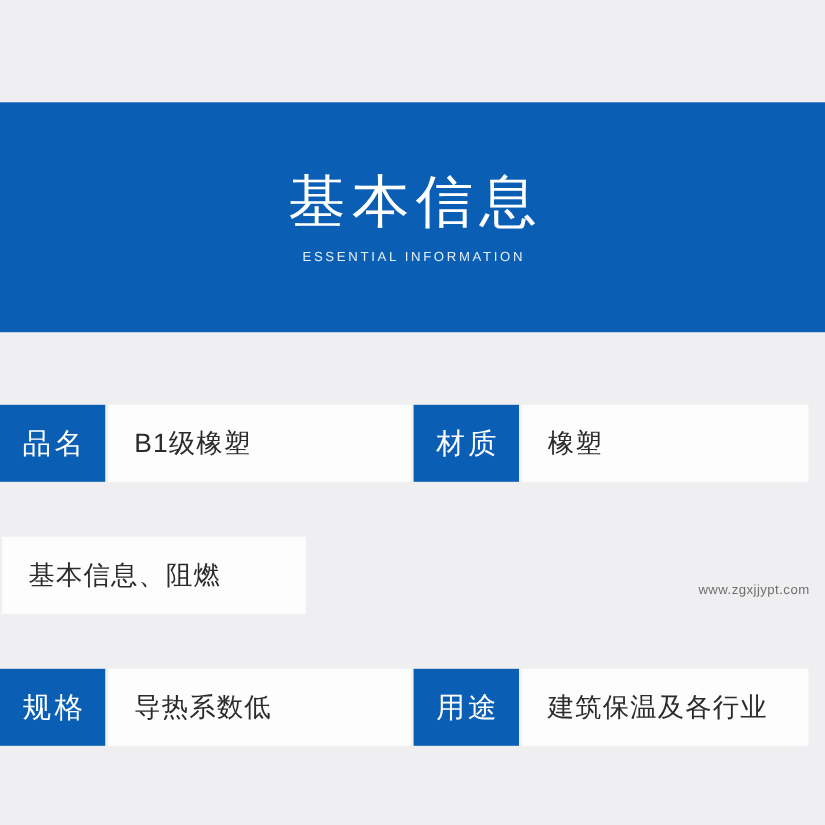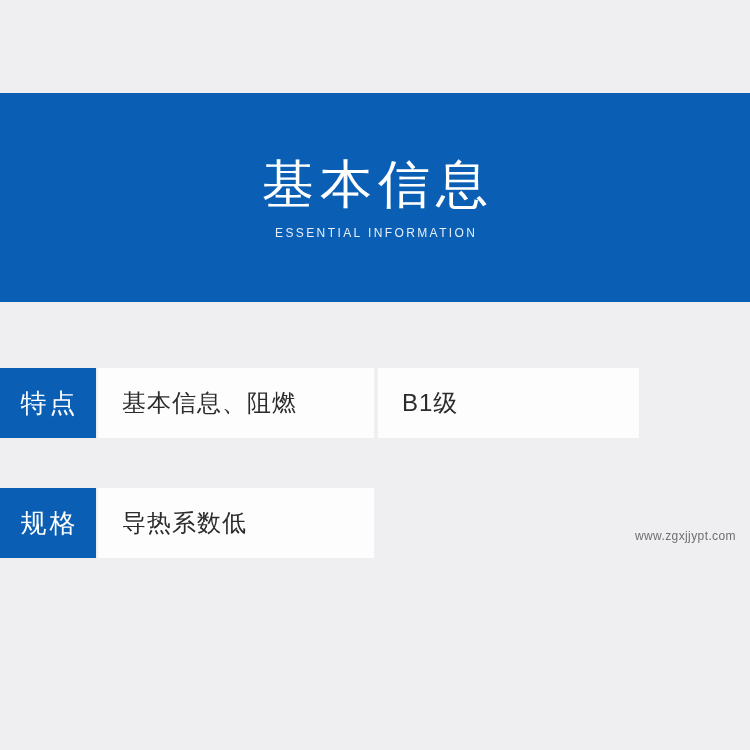--- a/index.html
+++ b/index.html
@@ -120,35 +120,47 @@
 
 <div class="page">
 
   <div class="banner">
     <div class="banner-title">基本信息</div>
     <div class="banner-subtitle">ESSENTIAL INFORMATION</div>
   </div>
 
   <div class="info-table">
 
+    <div class="info-row">
+      <div class="cell col-a">
+        <div class="cell-label">品名</div>
+        <div class="cell-value">B1级橡塑</div>
+      </div>
+      <div class="cell col-b">
+        <div class="cell-label">材质</div>
+        <div class="cell-value">橡塑</div>
+      </div>
+    </div>
 
     <div class="info-row">
       <div class="cell col-a">
-        <div class="cell-label">特点</div>
         <div class="cell-value">基本信息、阻燃</div>
       </div>
       <div class="cell col-b">
-        <div class="cell-value">B1级</div>
       </div>
     </div>
 
     <div class="info-row">
       <div class="cell col-a">
         <div class="cell-label">规格</div>
         <div class="cell-value">导热系数低</div>
+      </div>
+      <div class="cell col-b">
+        <div class="cell-label">用途</div>
+        <div class="cell-value">建筑保温及各行业</div>
       </div>
     </div>
 
   </div>
 
   <div class="watermark">www.zgxjjypt.com</div>
 
 </div>
 
 </body></html>

